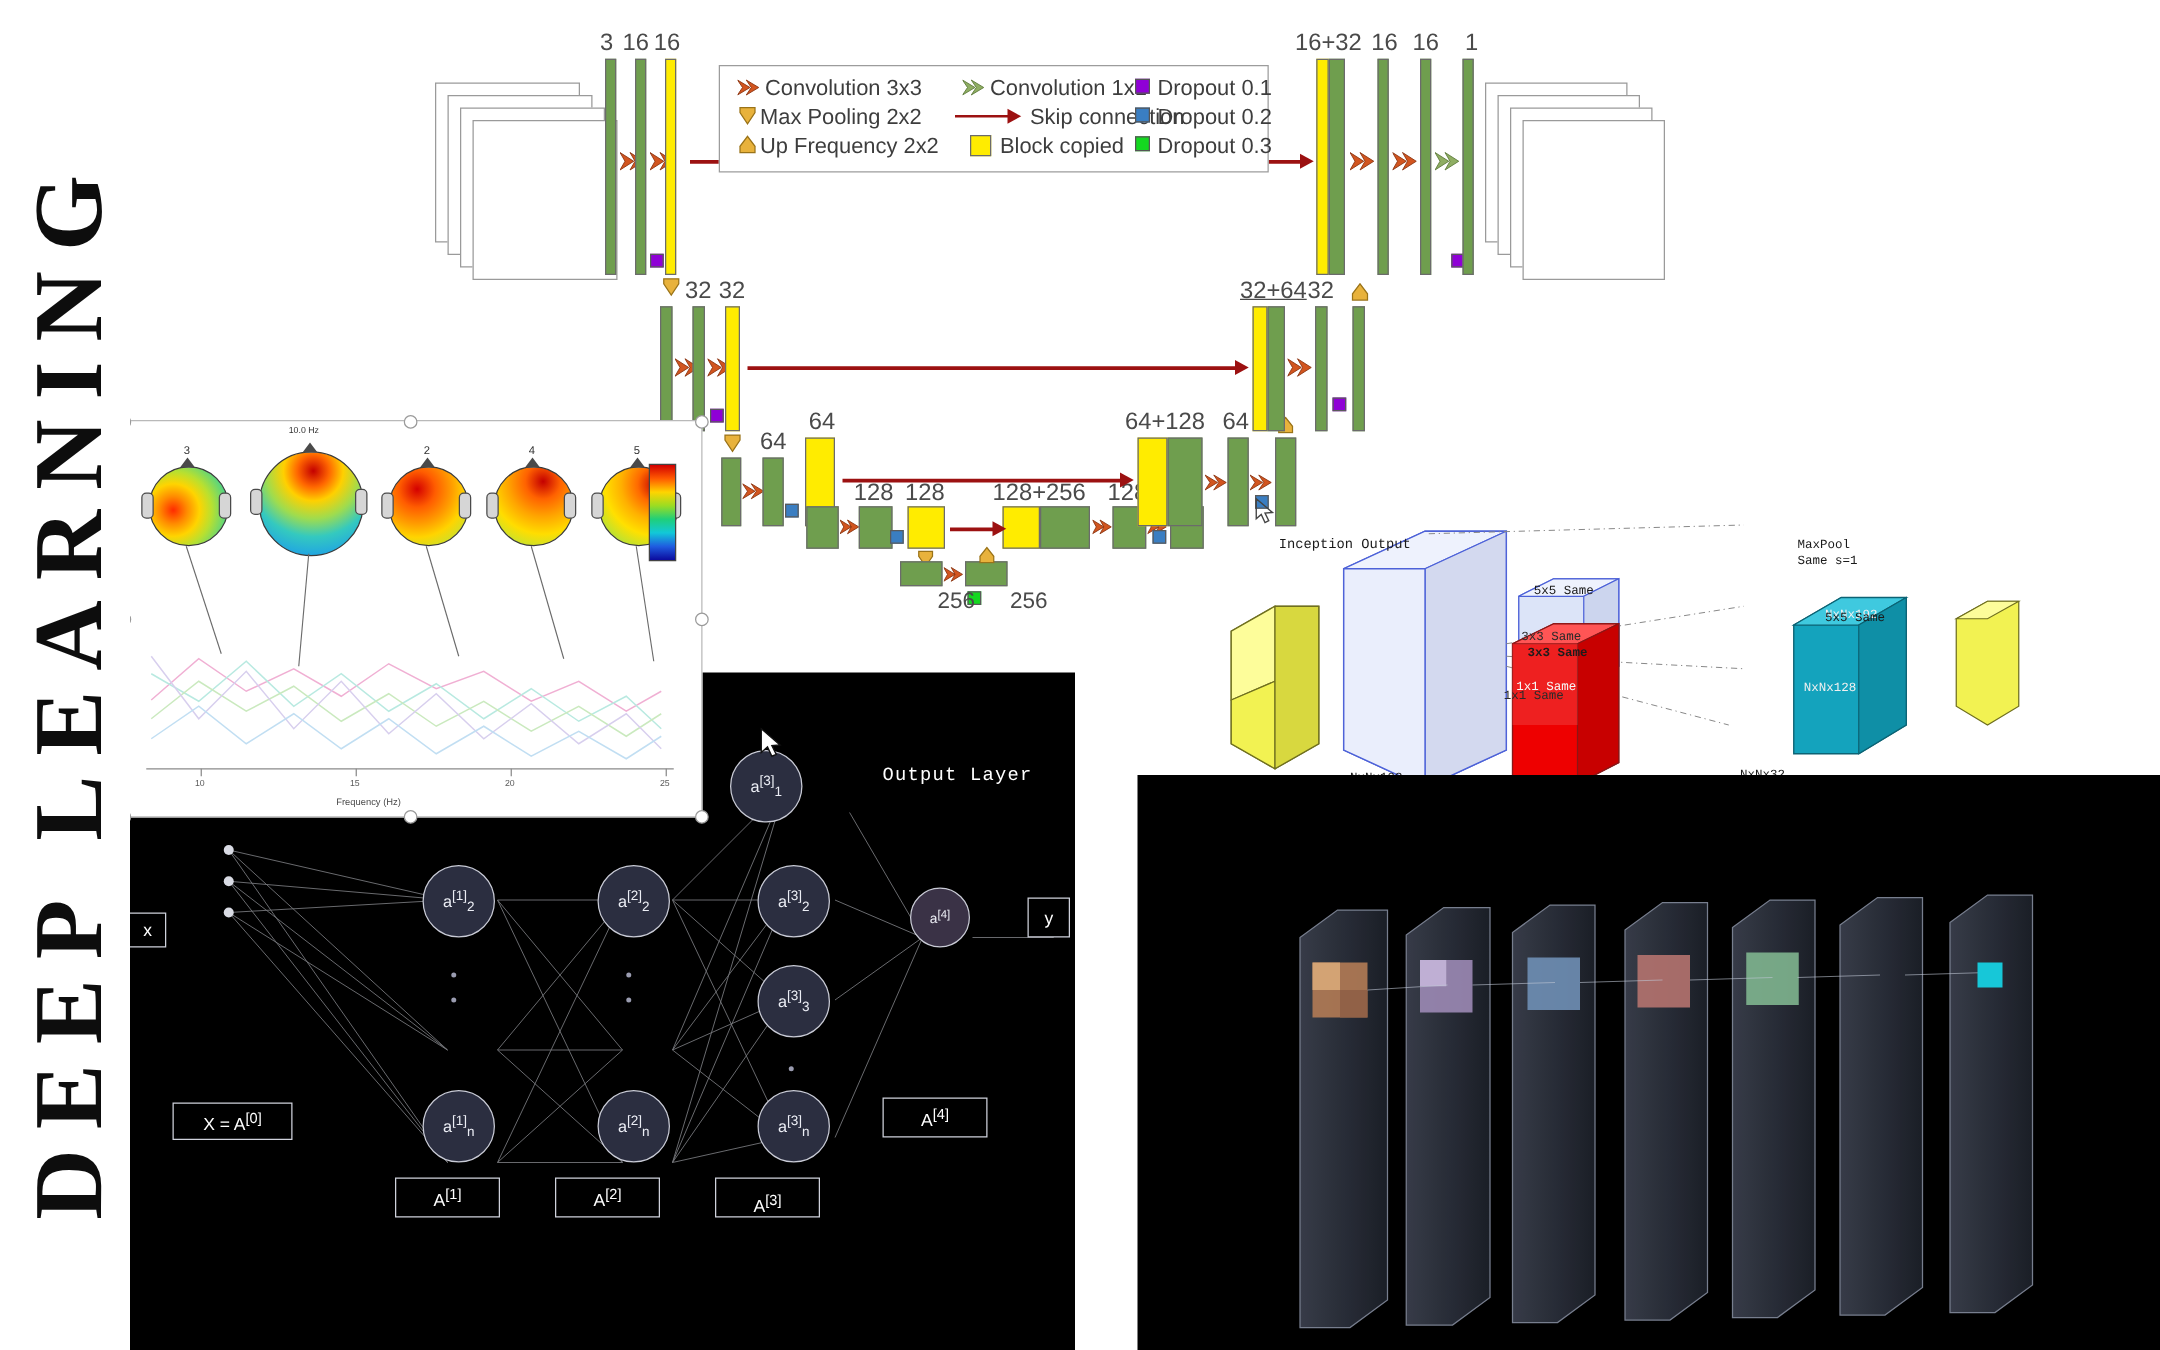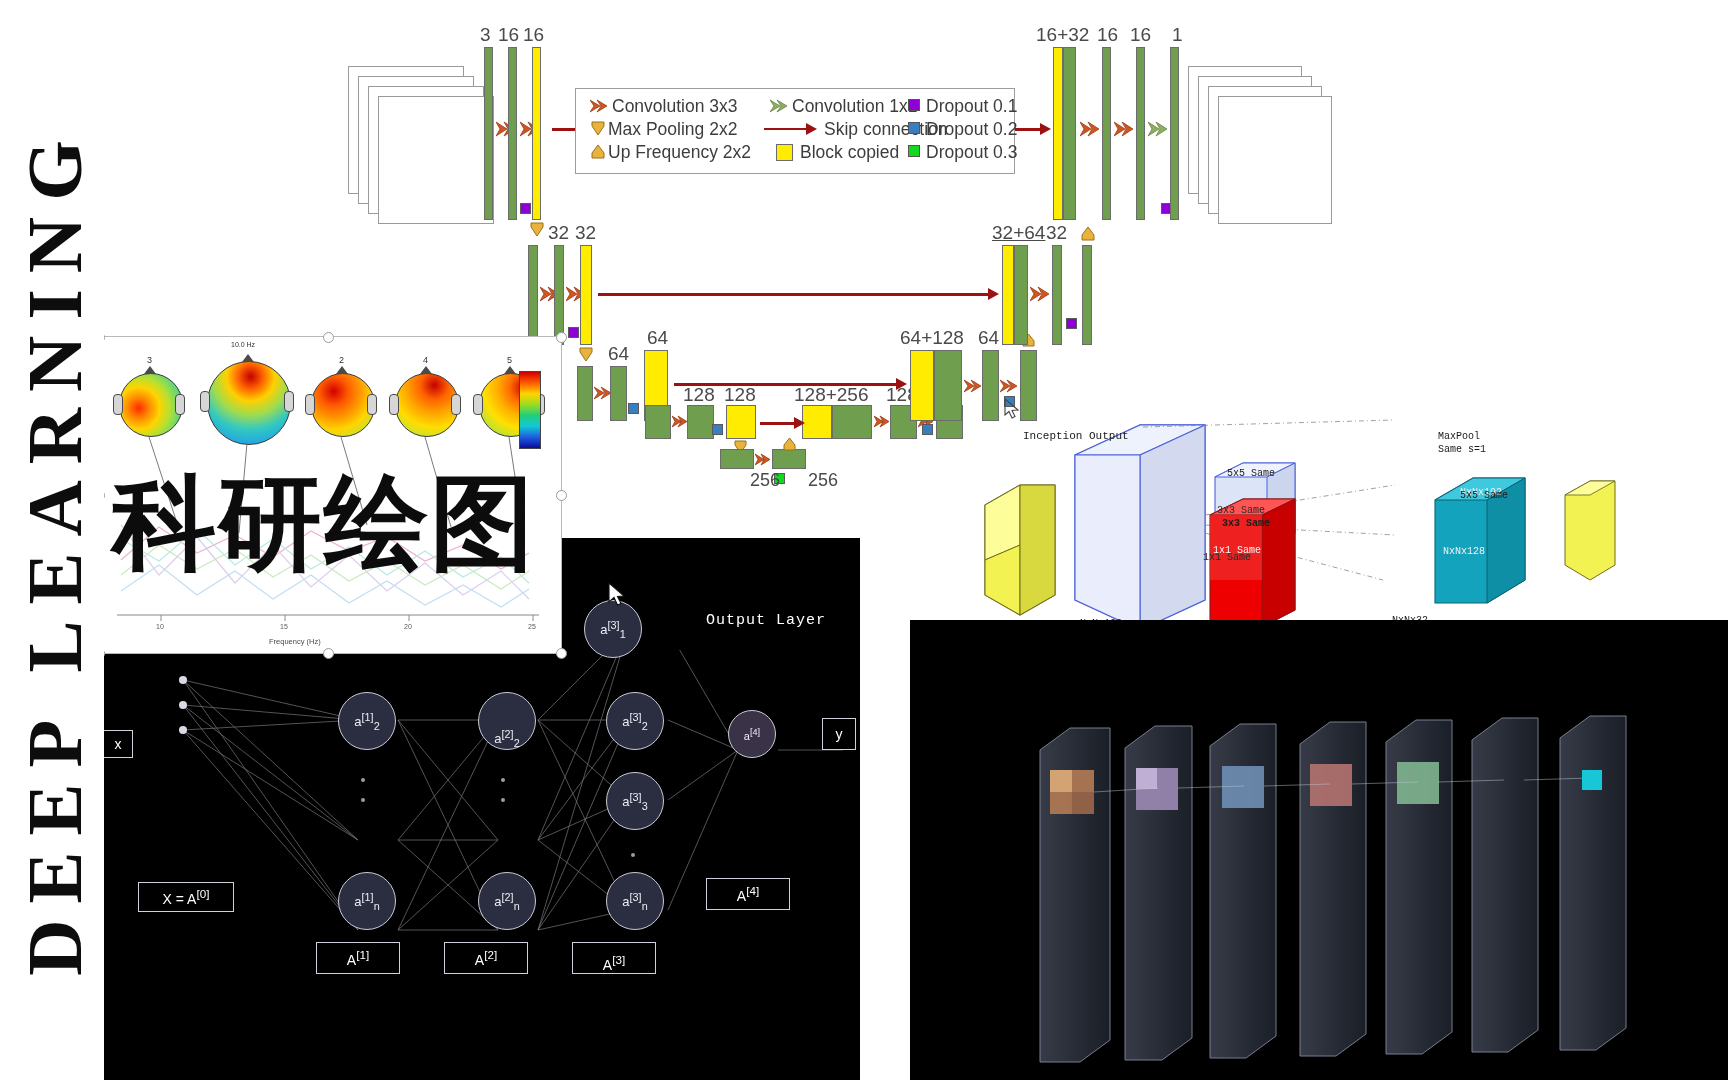--- a/index.html
+++ b/index.html
@@ -22,21 +22,21 @@
   .drop{position:absolute;width:11px;height:11px;border:1px solid #5a5a5a;box-sizing:border-box;}
   .d1{background:#8f00d6;}
   .d2{background:#3a7ec2;}
   .d3{background:#14d820;}
   .imgstack{position:absolute;}
   .page{position:absolute;background:#fff;border:1.2px solid #9a9a9a;}
   .skip{position:absolute;height:2.5px;background:#9c1111;}
   .skiphead{position:absolute;width:0;height:0;border-top:6px solid transparent;border-bottom:6px solid transparent;border-left:11px solid #9c1111;}
 
   
-  .legend{position:absolute;left:575px;top:52px;width:440px;height:86px;background:#fff;border:1.3px solid #9c9c9c;box-sizing:border-box;margin-top:36px;}
+  .legend{position:absolute;left:575px;top:52px;width:440px;height:86px;background:#fff;border:1.3px solid #9c9c9c;box-sizing:border-box;}
   .lgrow{position:absolute;height:22px;line-height:22px;font-size:17.5px;color:#3d3d3d;white-space:nowrap;}
 
   
   .eegpanel{position:absolute;left:98px;top:336px;width:462px;height:316px;background:#fff;border:1px solid #b9b9b9;box-shadow:0 0 0 0 #fff;}
   .handle{position:absolute;width:9px;height:9px;border-radius:50%;border:1.3px solid #9a9a9a;background:#fff;}
   .topo{position:absolute;border-radius:50%;border:1.6px solid #3a3a3a;overflow:hidden;}
   .ear{position:absolute;width:8px;height:19px;background:#d6d6d6;border:1.2px solid #4a4a4a;border-radius:4px;}
   .nose{position:absolute;width:0;height:0;border-left:6px solid transparent;border-right:6px solid transparent;border-bottom:8px solid #4a4a4a;}
   .tlbl{position:absolute;font-size:9px;color:#333;}
   .cbar{position:absolute;width:20px;height:76px;border:1px solid #444;
@@ -386,21 +386,21 @@
         <circle cx="405" cy="130" r="2"></circle>
           <circle cx="405" cy="150" r="2"></circle>
         <circle cx="535" cy="205" r="2"></circle>
           <circle cx="535" cy="225" r="2"></circle>
         </g>
     </svg>
 
     <div class="node" style="left:240px;top:42px;width:56px;height:56px;">
       <span>a<sup>[1]</sup><sub>2</sub></span>
       </div>
-    <div class="node" style="left:380px;top:42px;width:56px;height:56px;align-items:flex-end;">
+    <div class="node" style="left:380px;top:42px;width:56px;height:56px;">
       <span>a<sup>[2]</sup><sub>2</sub></span>
       </div>
     <div class="node" style="left:508px;top:42px;width:56px;height:56px;">
       <span>a<sup>[3]</sup><sub>2</sub></span>
       </div>
     <div class="node" style="left:508px;top:122px;width:56px;height:56px;">
       <span>a<sup>[3]</sup><sub>3</sub></span>
       </div>
     <div class="node" style="left:240px;top:222px;width:56px;height:56px;">
       <span>a<sup>[1]</sup><sub>n</sub></span>
@@ -575,21 +575,20 @@
         <line x1="326" y1="100" x2="352" y2="190"></line>
         <line x1="410" y1="100" x2="424" y2="192"></line>
       </g>
     </svg>
   </div>
 
   <div class="deep-band">
     <div class="deep-text">DEEP LEARNING</div>
   </div>
 
-  <div class="cn1">科研绘图</div>
 
   <svg style="position:absolute;left:608px;top:582px;z-index:80;" width="18" height="26">
     <path d="M1,1 L1,20 L6,15.5 L9.5,23 L13,21.5 L9.5,14.5 L16,14 Z" fill="#fff" stroke="#111" stroke-width="1.1"></path>
   </svg>
   <svg style="position:absolute;left:1004px;top:398px;z-index:80;" width="16" height="22">
     <path d="M1,1 L1,17 L5,13.5 L8,20 L11,18.5 L8,12.5 L14,12 Z" fill="none" stroke="#444" stroke-width="1.1"></path>
   </svg>
 
 </div>
 

